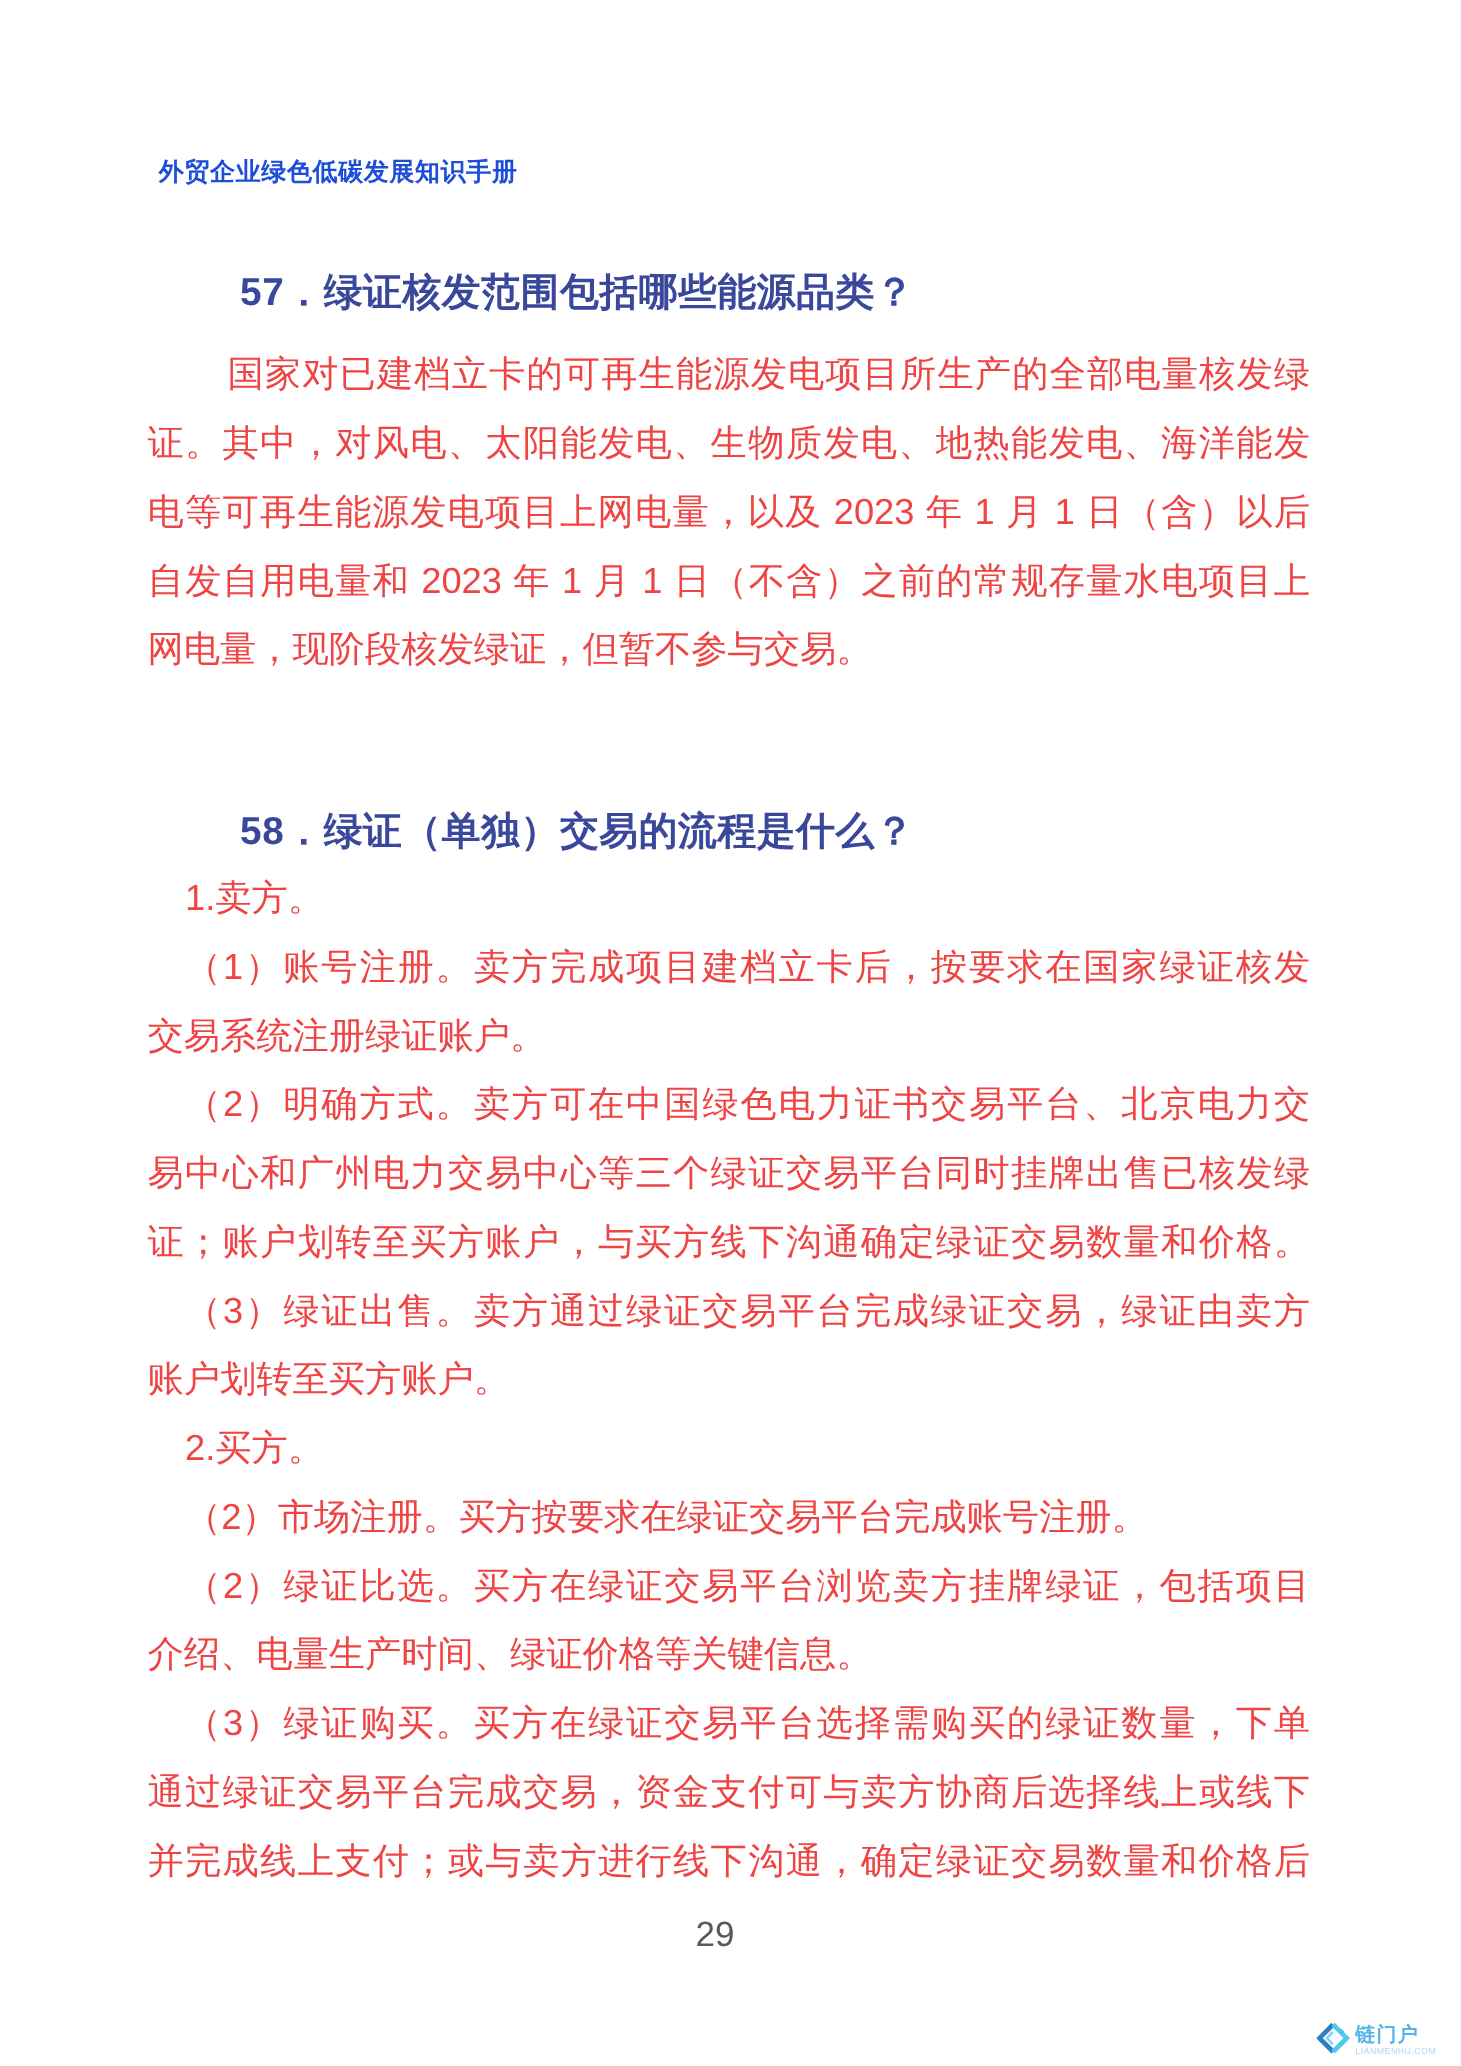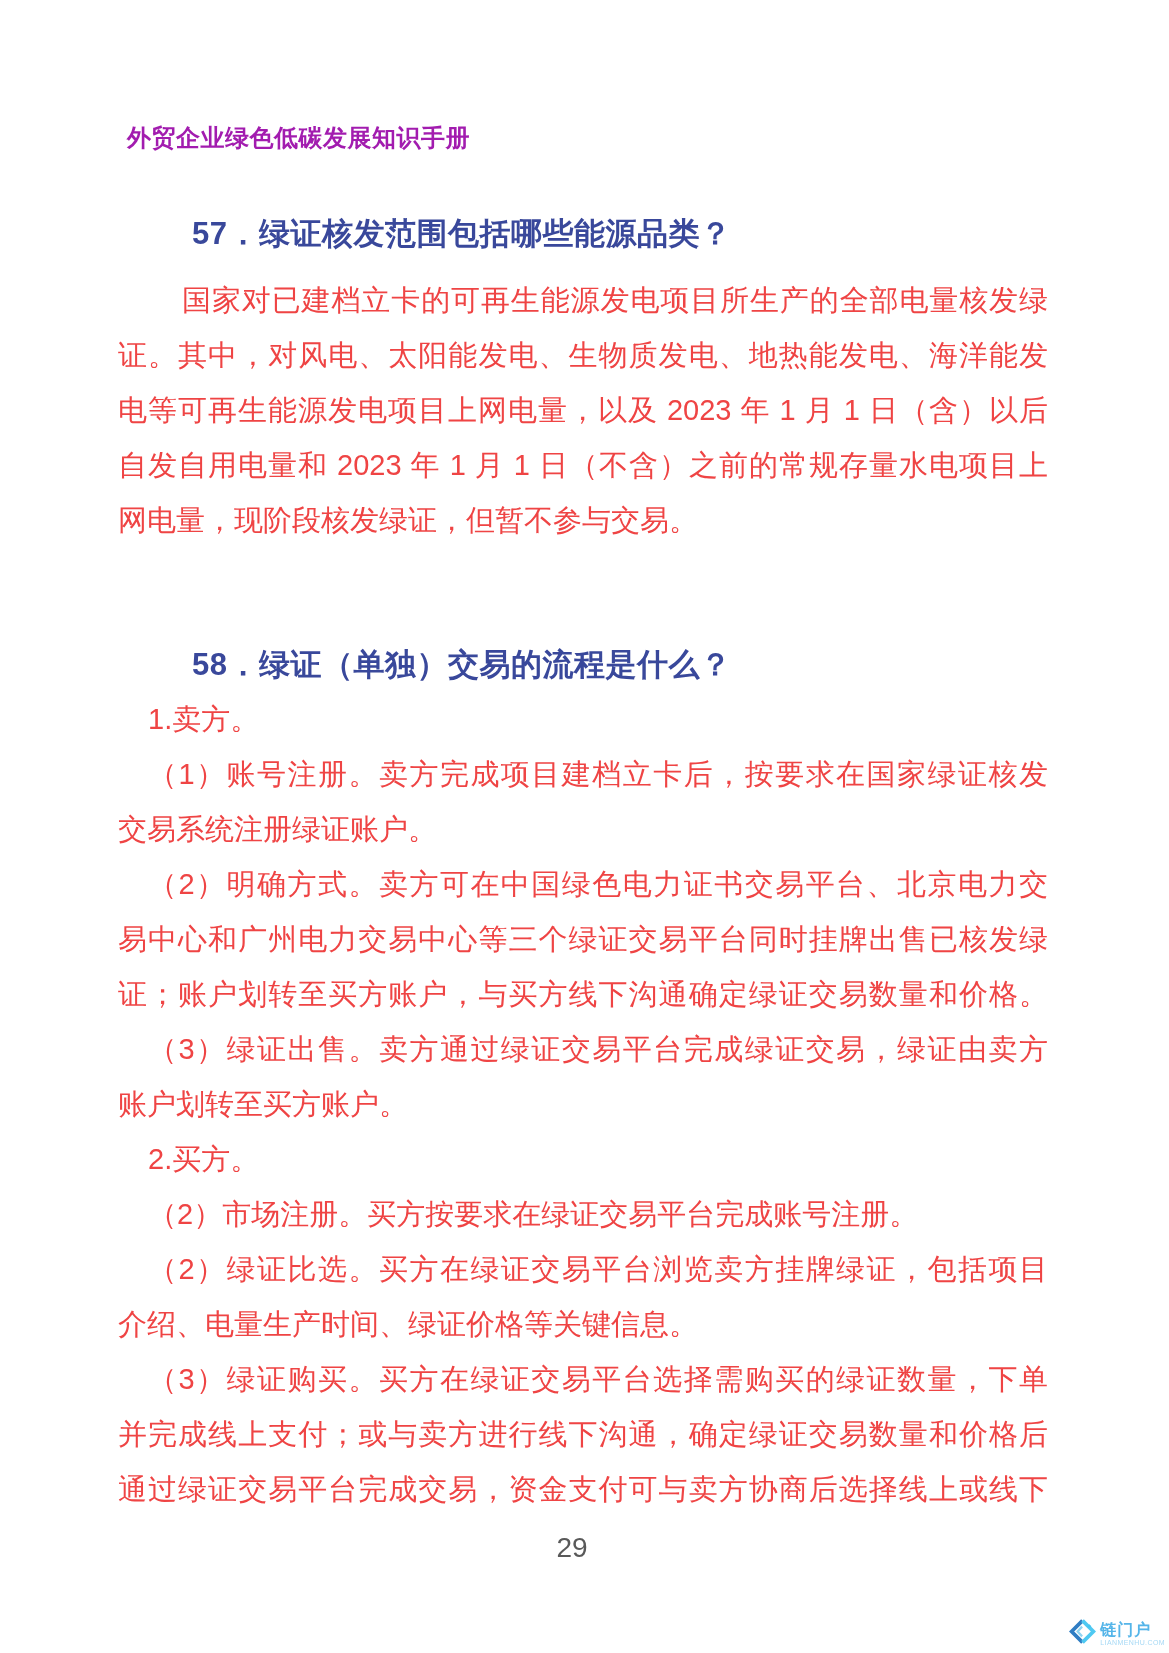--- a/index.html
+++ b/index.html
@@ -12,24 +12,24 @@
     position: relative;
     width: 1169px;
     height: 1653px;
     background: #ffffff;
     overflow: hidden;
   }
   .doc-header {
     position: absolute;
     left: 127px;
     top: 121px;
-    font-size: 24px;
+    font-size: 20px;
     line-height: 34px;
     font-weight: bold;
-    color: #a21caf;
+    color: #1d4ed8;
     letter-spacing: 0.5px;
   }
   .sec-heading {
     position: absolute;
     left: 188px;
     margin: 4px;
     font-size: 31px;
     line-height: 44px;
     font-weight: bold;
     color: #39489B;
@@ -62,21 +62,21 @@
     right: 25px;
     top: 1530px;
     height: 36px;
     line-height: 36px;
     text-align: center;
     font-size: 28px;
     color: #595959;
   }
   .watermark {
     position: absolute;
-    right: 4px;
+    right: 20px;
     bottom: 4px;
     display: flex;
     align-items: center;
     gap: 4px;
   }
   .wm-text { display: flex; flex-direction: column; }
   .wm-name {
     font-size: 16px;
     font-weight: bold;
     color: #55b5e9;
@@ -116,22 +116,22 @@
       <div class="line full ind1">（2）明确方式。卖方可在中国绿色电力证书交易平台、北京电力交</div>
       <div class="line full">易中心和广州电力交易中心等三个绿证交易平台同时挂牌出售已核发绿</div>
       <div class="line full">证；账户划转至买方账户，与买方线下沟通确定绿证交易数量和价格。</div>
       <div class="line full ind1">（3）绿证出售。卖方通过绿证交易平台完成绿证交易，绿证由卖方</div>
       <div class="line">账户划转至买方账户。</div>
       <div class="line ind1">2.买方。</div>
       <div class="line ind1">（2）市场注册。买方按要求在绿证交易平台完成账号注册。</div>
       <div class="line full ind1">（2）绿证比选。买方在绿证交易平台浏览卖方挂牌绿证，包括项目</div>
       <div class="line">介绍、电量生产时间、绿证价格等关键信息。</div>
       <div class="line full ind1">（3）绿证购买。买方在绿证交易平台选择需购买的绿证数量，下单</div>
+      <div class="line full">通过绿证交易平台完成交易，资金支付可与卖方协商后选择线上或线下</div>
       <div class="line full">并完成线上支付；或与卖方进行线下沟通，确定绿证交易数量和价格后</div>
-      <div class="line full">通过绿证交易平台完成交易，资金支付可与卖方协商后选择线上或线下</div>
     </div>
 
   <div class="page-number">29</div>
 
   <div class="watermark">
     <span>
       <svg width="27" height="27" viewBox="0 0 36 36" aria-hidden="true">
         <path d="M18 3.5 L3.5 18 L18 32.5" fill="none" stroke="#2f7dc3" stroke-width="5"></path>
         <path d="M18 3.5 L32.5 18 L18 32.5" fill="none" stroke="#4fc9f2" stroke-width="5"></path>
         <path d="M17.5 11.5 L11.5 18 L17.5 24.5" fill="none" stroke="#8fd4f2" stroke-width="3"></path>

